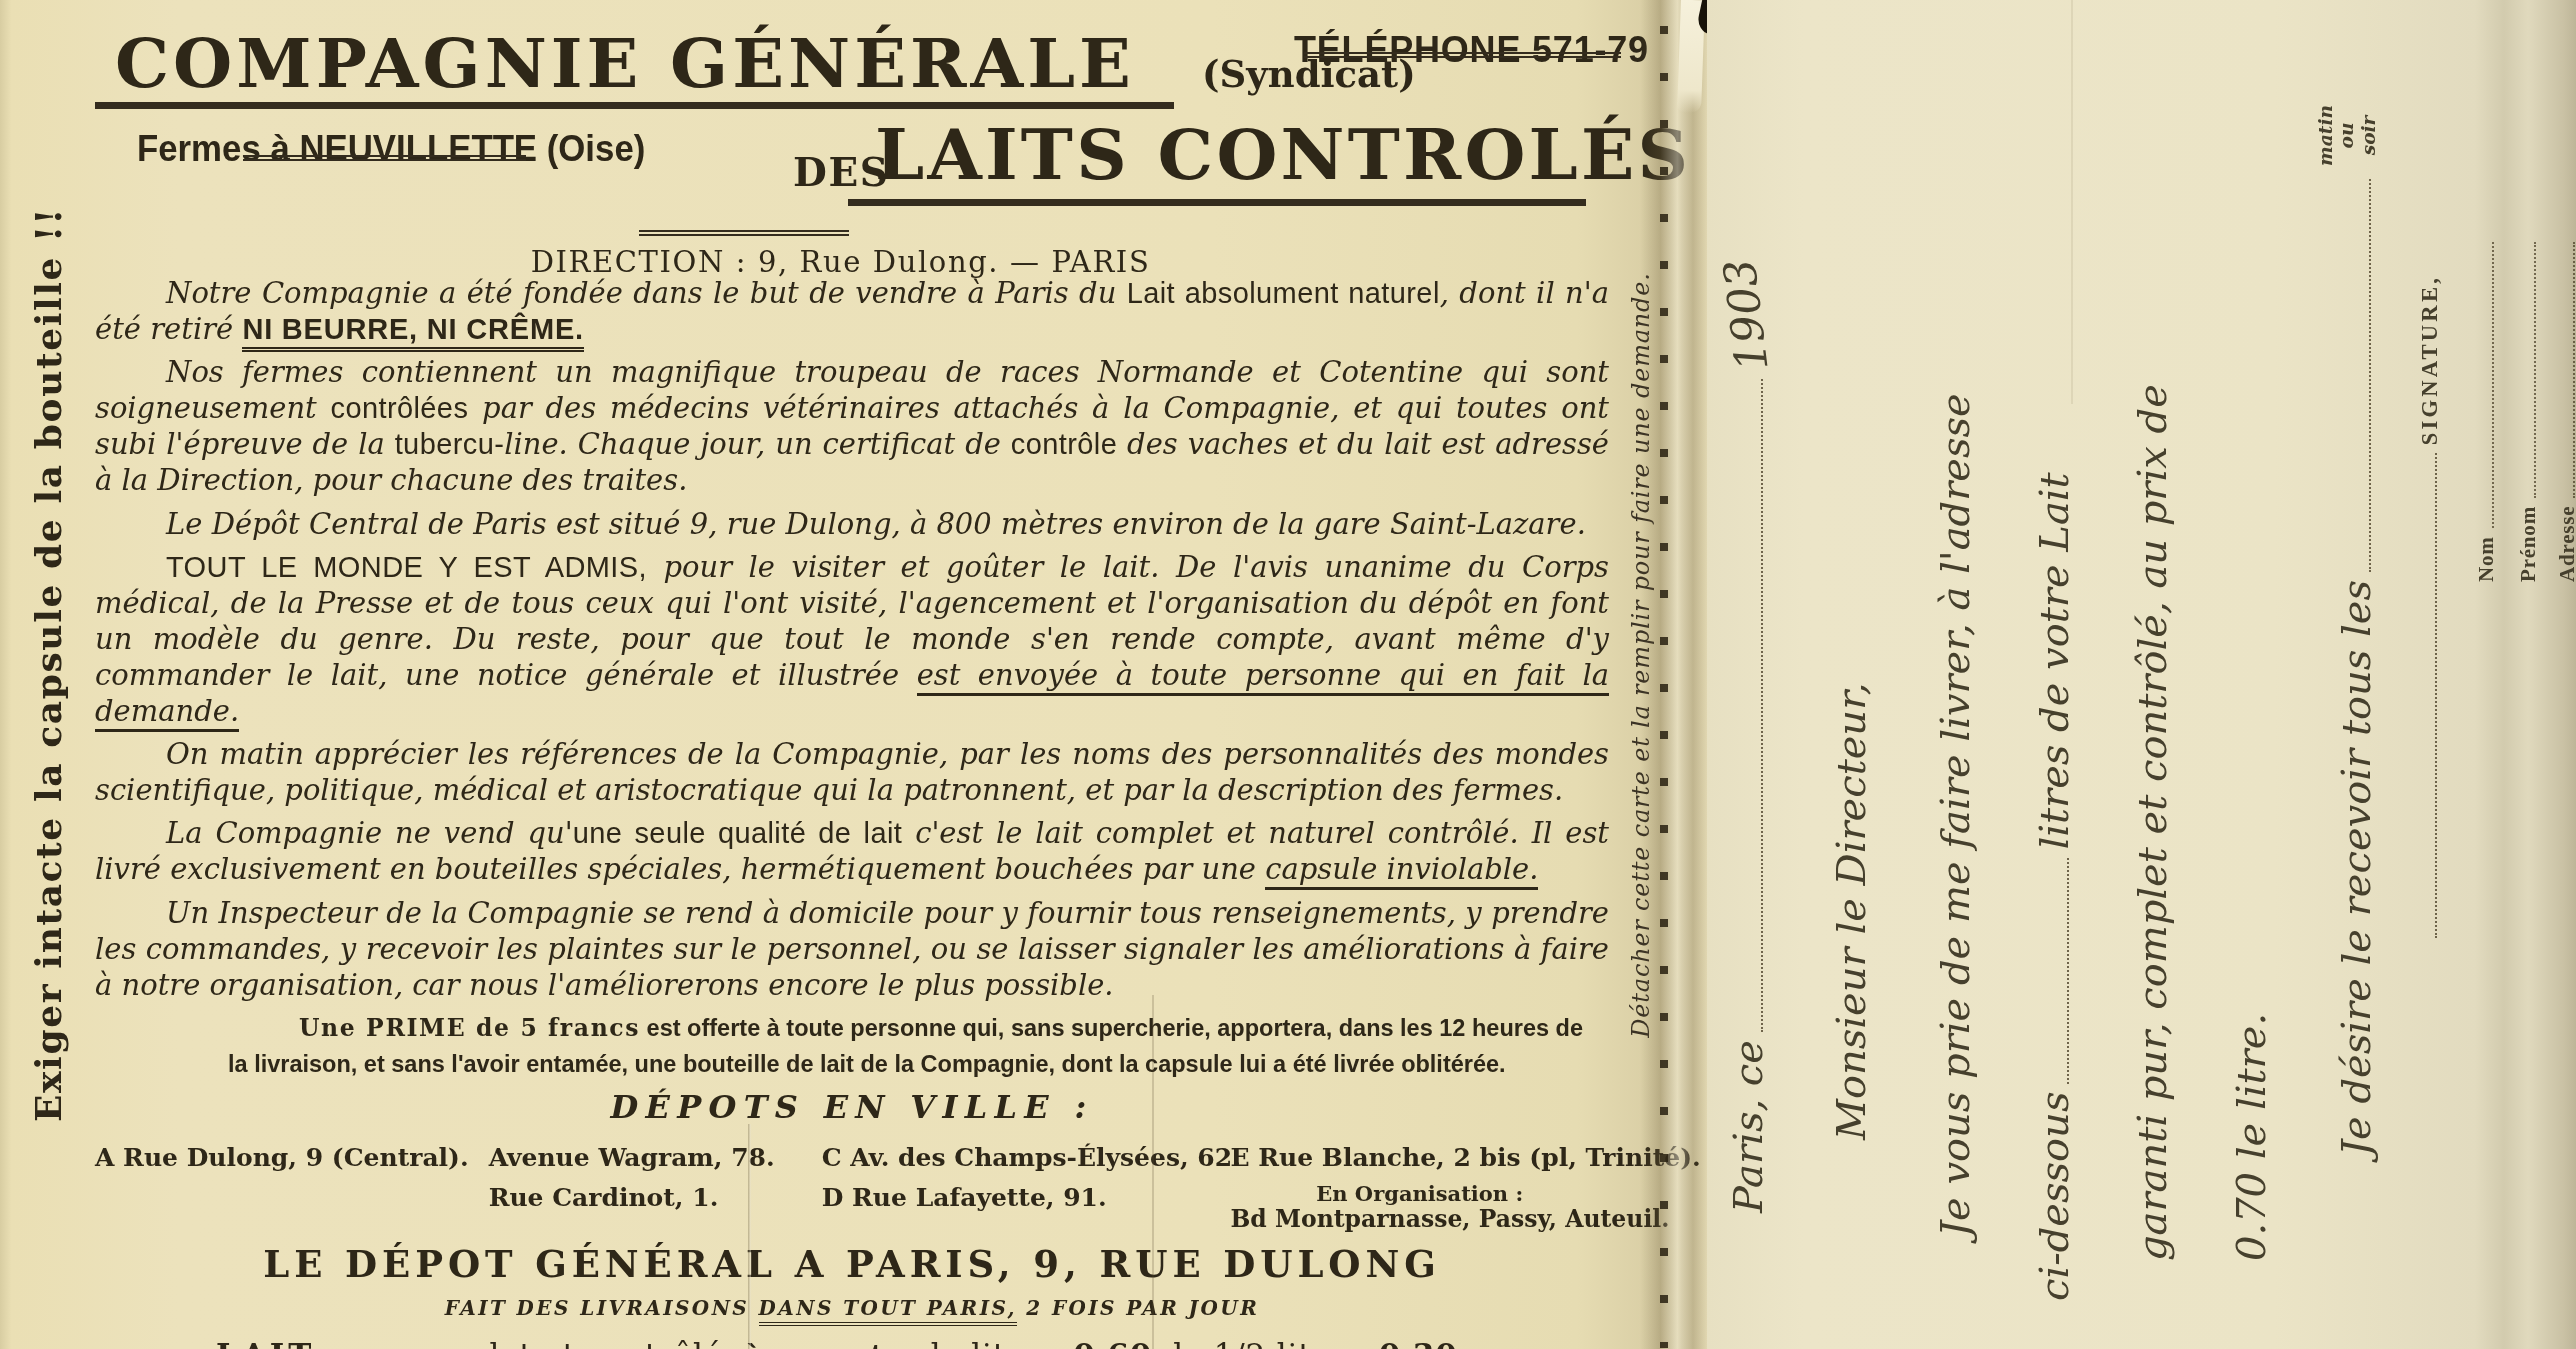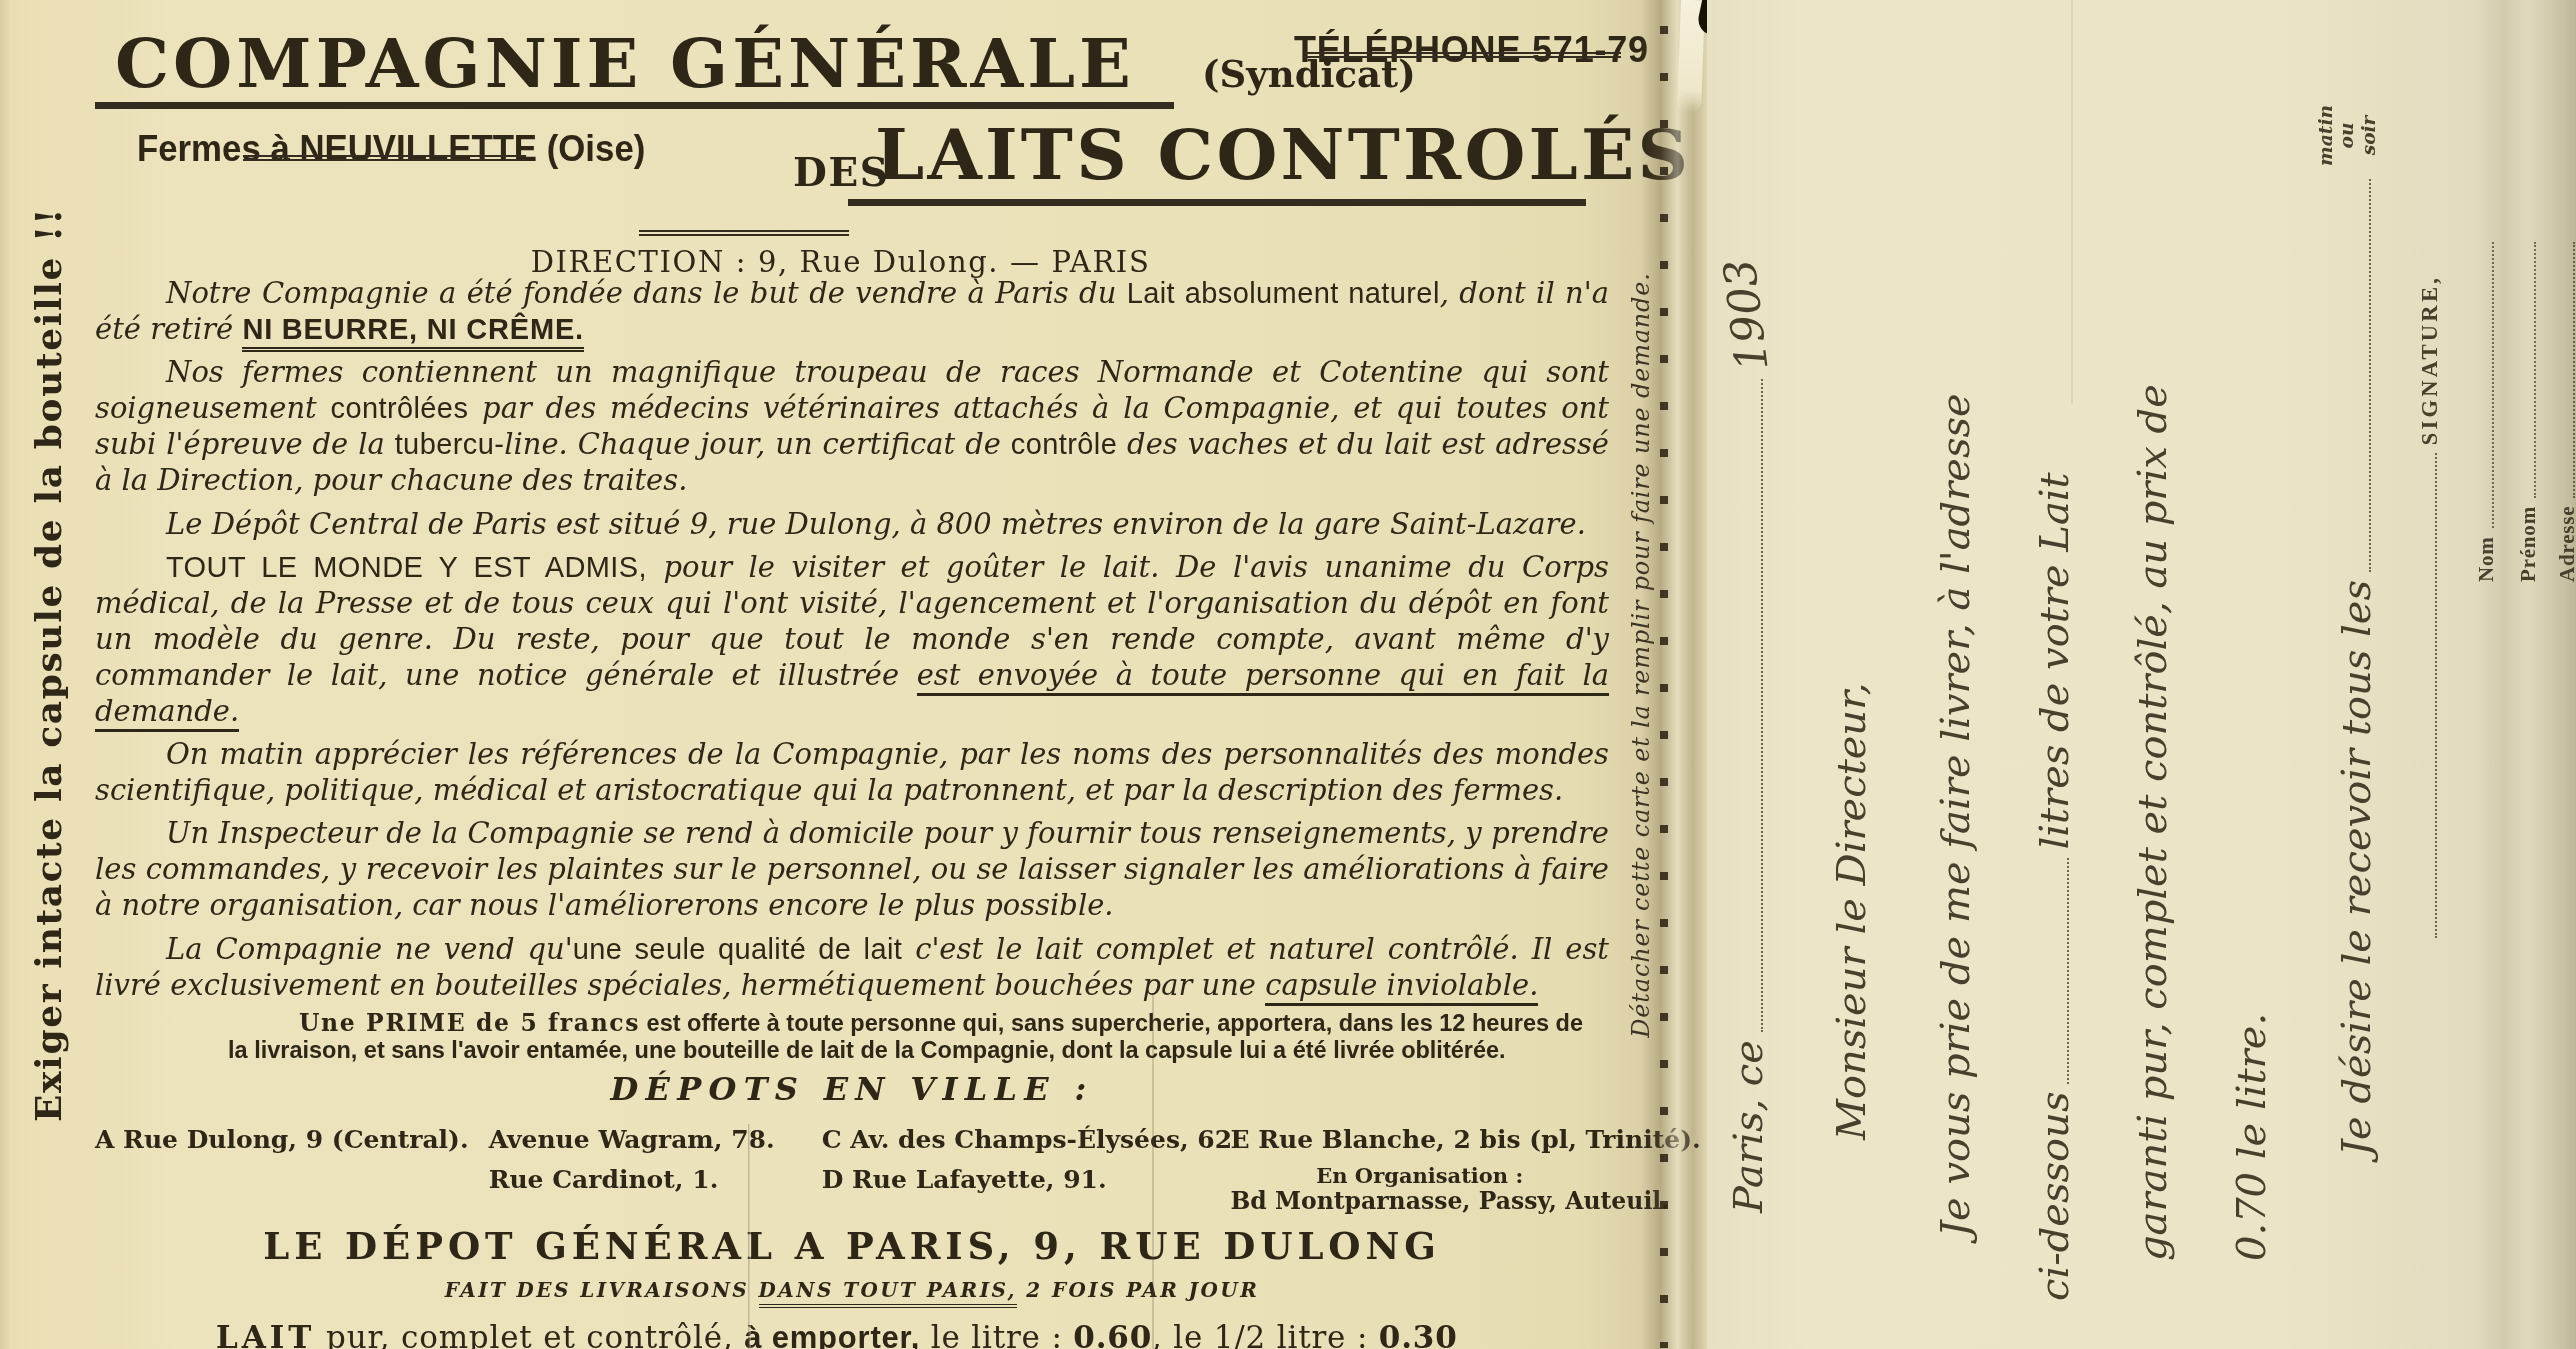--- a/index.html
+++ b/index.html
@@ -40,21 +40,21 @@
     font-size:29px;letter-spacing:1.6px;white-space:nowrap;margin-top:28px;}
   
   .body-block{position:absolute;left:95px;top:275px;width:1514px;
     font-style:italic;font-size:29px;line-height:36px;text-align:justify;}
   .body-block p{margin:0 0 7.3px 0;text-indent:71px;}
   .seg-b{font-family:"Liberation Sans",sans-serif;font-style:normal;font-weight:normal;letter-spacing:0.4px;}
   .seg-u{border-bottom:3.2px solid currentColor;padding-bottom:0.8px;}
   .seg-bu{font-family:"Liberation Sans",sans-serif;font-style:normal;font-weight:bold;
     border-bottom:5.7px double currentColor;padding-bottom:1.6px;letter-spacing:0.8px;}
   .prime{margin-top:1.6px;font-family:"Liberation Sans",sans-serif;font-style:normal;font-weight:bold;
-    font-size:23.5px;line-height:27px;padding-left:133px;text-indent:-133px;text-align:left;}
+    font-size:23.5px;line-height:36px;padding-left:133px;text-indent:-133px;text-align:left;}
   .seg-pb{font-family:"DejaVu Serif",serif;letter-spacing:1.6px;}
   
   .depots-heading{margin-top:5px;text-align:center;font-weight:bold;font-size:32px;letter-spacing:7.3px;}
   .depot-cols{display:flex;margin-top:13px;font-weight:bold;font-size:25px;line-height:40px;font-style:normal;}
   .depot-cols .c1{width:26%;} .depot-cols .c2{width:22%;} .depot-cols .c3{width:27%;} .depot-cols .c4{width:25%;}
   .depot-line{display:block;white-space:nowrap;}
   .sub-label{display:block;text-align:center;font-size:21px;line-height:24px;margin-top:3.2px;}
   .sub-value{display:block;font-size:23.5px;line-height:27.5px;white-space:nowrap;}
   
   .depot-general{margin-top:13px;text-align:center;font-weight:bold;font-size:37px;letter-spacing:4.9px;font-style:normal;white-space:nowrap;}
@@ -110,22 +110,22 @@
 
     <div class="direction">DIRECTION : 9, Rue Dulong. — PARIS</div>
     <div class="dbl" style="left:639px;top:230px;width:210px;"></div>
 
     <div class="body-block">
       <p><span class="seg-i">Notre Compagnie a été fondée dans le but de vendre à Paris du </span><span class="seg-b">Lait absolument naturel</span><span class="seg-i">, dont il n'a été retiré </span><span class="seg-bu">NI BEURRE, NI CRÊME.</span></p>
       <p><span class="seg-i">Nos fermes contiennent un magnifique troupeau de races Normande et Cotentine qui sont soigneusement </span><span class="seg-b">contrôlées</span><span class="seg-i"> par des médecins vétérinaires attachés à la Compagnie, et qui toutes ont subi l'épreuve de la </span><span class="seg-b">tubercu-</span><span class="seg-i">line. Chaque jour, un certificat de </span><span class="seg-b">contrôle</span><span class="seg-i"> des vaches et du lait est adressé à la Direction, pour chacune des traites.</span></p>
       <p><span class="seg-i">Le Dépôt Central de Paris est situé 9, rue Dulong, à 800 mètres environ de la gare Saint-Lazare.</span></p>
       <p><span class="seg-b">TOUT LE MONDE Y EST ADMIS,</span><span class="seg-i"> pour le visiter et goûter le lait. De l'avis unanime du Corps médical, de la Presse et de tous ceux qui l'ont visité, l'agencement et l'organisation du dépôt en font un modèle du genre. Du reste, pour que tout le monde s'en rende compte, avant même d'y commander le lait, une notice générale et illustrée </span><span class="seg-u">est envoyée à toute personne qui en fait la demande.</span></p>
       <p><span class="seg-i">On matin apprécier les références de la Compagnie, par les noms des personnalités des mondes scientifique, politique, médical et aristocratique qui la patronnent, et par la description des fermes.</span></p>
+      <p><span class="seg-i">La Compagnie ne vend qu'</span><span class="seg-b">une seule qualité de lait</span><span class="seg-i"> c'est le lait complet et naturel contrôlé. Il est livré exclusivement en bouteilles spéciales, hermétiquement bouchées par une </span><span class="seg-u">capsule inviolable.</span></p>
       <p><span class="seg-i">Un Inspecteur de la Compagnie se rend à domicile pour y fournir tous renseignements, y prendre les commandes, y recevoir les plaintes sur le personnel, ou se laisser signaler les améliorations à faire à notre organisation, car nous l'améliorerons encore le plus possible.</span></p>
-      <p><span class="seg-i">La Compagnie ne vend qu'</span><span class="seg-b">une seule qualité de lait</span><span class="seg-i"> c'est le lait complet et naturel contrôlé. Il est livré exclusivement en bouteilles spéciales, hermétiquement bouchées par une </span><span class="seg-u">capsule inviolable.</span></p>
       <p class="prime"><span class="seg-pb">Une PRIME de 5 francs</span><span class="seg-pn"> est offerte à toute personne qui, sans supercherie, apportera, dans les 12 heures de la livraison, et sans l'avoir entamée, une bouteille de lait de la Compagnie, dont la capsule lui a été livrée oblitérée.</span></p>
 
       <div class="depots-heading">DÉPOTS EN VILLE :</div>
       <div class="depot-cols">
         <div class="c1">
           <span class="depot-line">A Rue Dulong, 9 (Central).</span>
         </div>
         <div class="c2">
           <span class="depot-line">Avenue Wagram, 78.</span>
           <span class="depot-line">Rue Cardinot, 1.</span>

